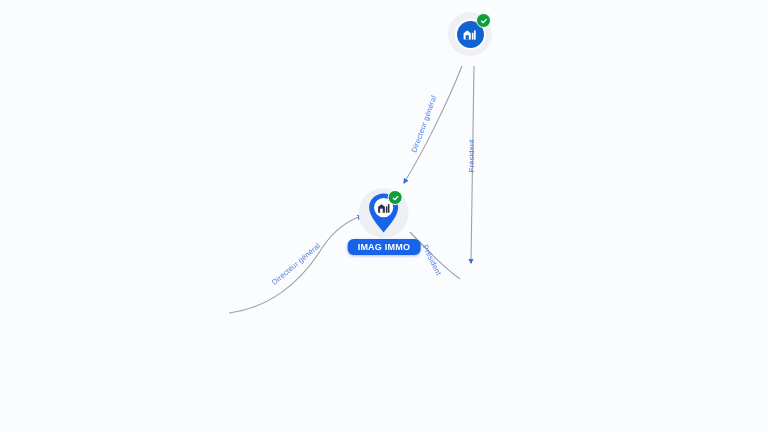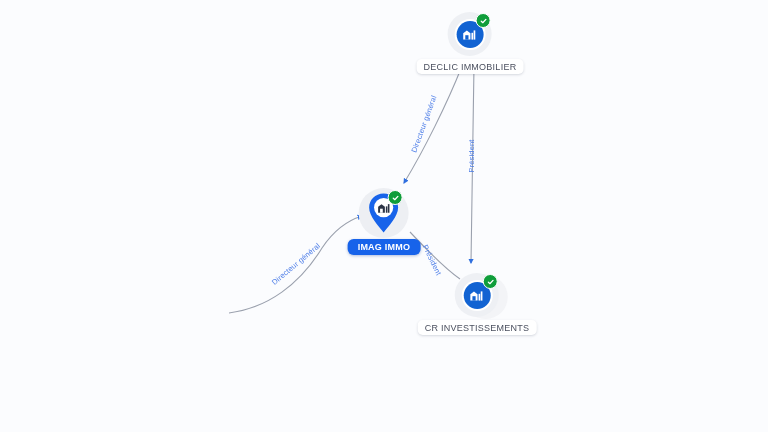--- a/index.html
+++ b/index.html
@@ -225,21 +225,20 @@
             <rect x="15" y="5.5" width="2.1" height="11.5" fill="#ffffff"></rect>
           </svg>
         </div>
       </div>
       <div class="badge-check">
         <svg width="8" height="8" viewBox="0 0 12 12">
           <path d="M2.4 6.2 L4.7 8.5 L9.4 3.6" fill="none" stroke="#ffffff" stroke-width="2" stroke-linecap="round" stroke-linejoin="round"></path>
         </svg>
       </div>
     </div>
-    <div class="node-label">DECLIC IMMOBILIER</div>
   </div>
 
   <div class="node selected" style="left:384px; top:188px; transform: translateX(-50%);">
     <div class="node-halo">
       <div class="pin-wrap">
         <svg class="pin-body" viewBox="0 0 34 44">
           <path d="M17 2.5 C8.4 2.5 2.5 9 2.5 16.6 C2.5 25.5 12.2 35.5 17 41.5
                    C21.8 35.5 31.5 25.5 31.5 16.6 C31.5 9 25.6 2.5 17 2.5 Z" fill="#1763ea"></path>
           <circle cx="17" cy="16.6" r="9.6" fill="#ffffff"></circle>
         </svg>
@@ -255,34 +254,14 @@
           <svg width="8" height="8" viewBox="0 0 12 12">
             <path d="M2.4 6.2 L4.7 8.5 L9.4 3.6" fill="none" stroke="#ffffff" stroke-width="2" stroke-linecap="round" stroke-linejoin="round"></path>
           </svg>
         </div>
       </div>
     </div>
     <div class="node-label selected-label">IMAG IMMO</div>
   </div>
 
 
-  <div class="node" style="left:477px; top:273px; transform: translateX(-50%);">
-    <div class="node-halo stacked">
-      <div class="node-disc">
-        <div class="icon-circle">
-          <svg width="16" height="16" viewBox="0 0 20 20">
-            <path d="M2 17 L2 9 L6.5 5.5 L11 9 L11 17 Z" fill="#ffffff"></path>
-            <rect x="4.6" y="11.5" width="4" height="5.5" fill="#1263d2"></rect>
-            <rect x="12.3" y="8.5" width="2.1" height="8.5" fill="#ffffff"></rect>
-            <rect x="15" y="5.5" width="2.1" height="11.5" fill="#ffffff"></rect>
-          </svg>
-        </div>
-      </div>
-      <div class="badge-check">
-        <svg width="8" height="8" viewBox="0 0 12 12">
-          <path d="M2.4 6.2 L4.7 8.5 L9.4 3.6" fill="none" stroke="#ffffff" stroke-width="2" stroke-linecap="round" stroke-linejoin="round"></path>
-        </svg>
-      </div>
-    </div>
-    <div class="node-label">CR INVESTISSEMENTS</div>
-  </div>
 
 </div>
 
 </body></html>

